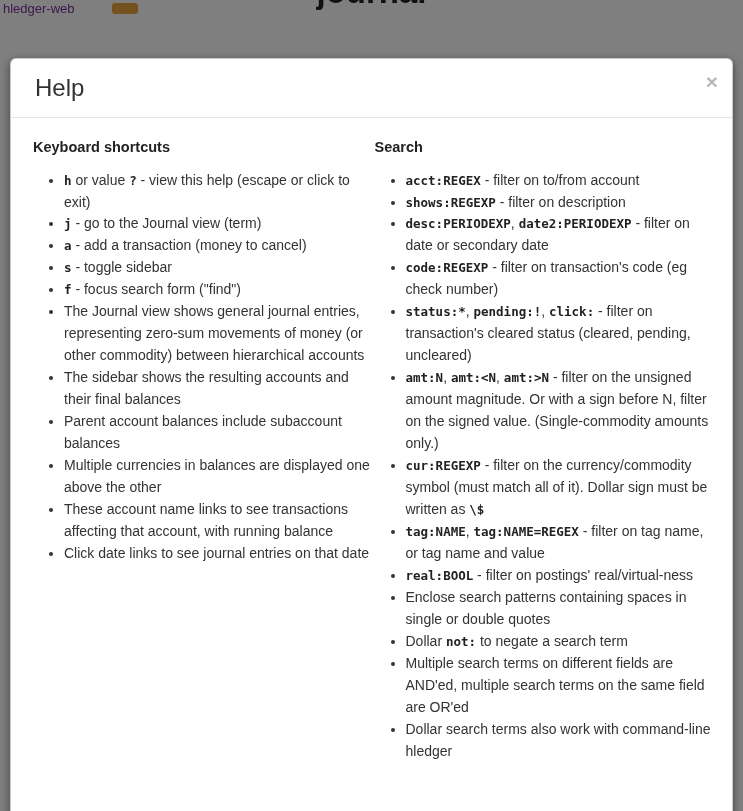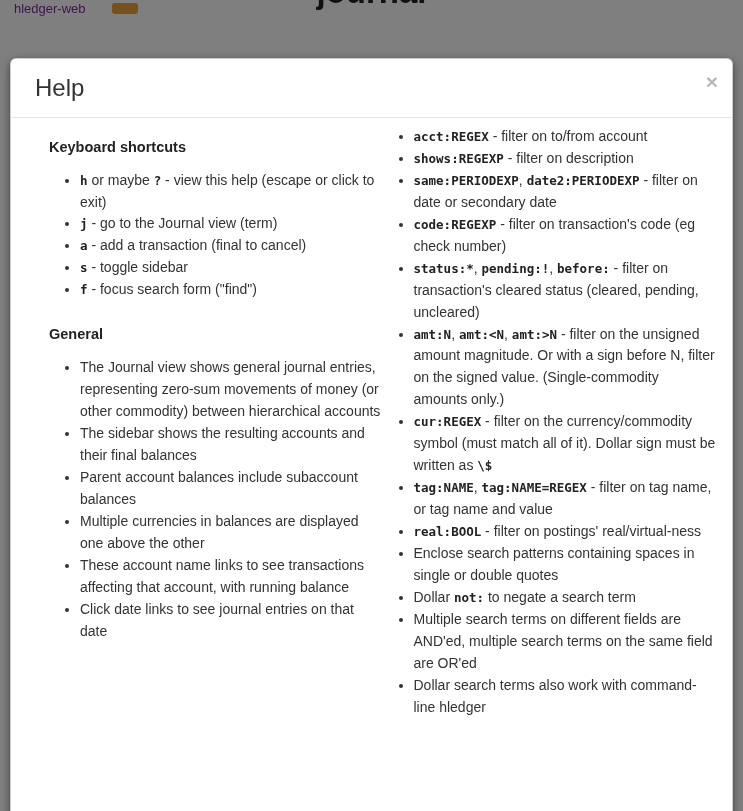--- a/index.html
+++ b/index.html
@@ -9,21 +9,21 @@
     position: relative;
     overflow: hidden;
     background: #ffffff;
     font-family: "Liberation Sans", sans-serif;
     color: #333;
   }
 
   
   .page-header { position: absolute; top: 0; left: 0; right: 0; height: 60px; background: #fff; }
   .brand {
-    position: absolute; top: 1px; left: 14px;
+    position: absolute; top: 1px; left: 3px;
     font-size: 13px; color: #7b2d9b; text-decoration: none;
   }
   .orange-badge {
     position: absolute; top: 3px; left: 112px;
     width: 26px; height: 11px; background: #e8a33d; border-radius: 3px;
   }
   .page-title {
     position: absolute; top: -27px; left: 0; right: 0;
     margin: 0; text-align: center;
     font-size: 33px; font-weight: bold; color: #222;
@@ -65,21 +65,21 @@
     position: absolute; top: 12px; right: 14px;
     font-size: 21px; line-height: 1;
     color: #b8b8b8;
     font-weight: bold;
     cursor: pointer;
     background: none; border: none; padding: 0;
     font-family: "Liberation Sans", sans-serif;
   }
   .modal-body {
     display: flex;
-    padding: 8px 16px 20px 38px;
+    padding: 8px 16px 20px 22px;
     font-size: 14px;
     line-height: 1.57;
   }
   .col { flex: 1 1 0; min-width: 0; }
   .modal-body h4 {
     font-size: 14.5px;
     font-weight: bold;
     color: #222;
     margin: 22px 0 11px 0;
   }
@@ -106,45 +106,45 @@
 
 <div class="modal">
   <div class="modal-header">
     <h2 class="modal-title">Help</h2>
     <button class="close-btn">×</button>
   </div>
   <div class="modal-body">
     <div class="col">
       <h4>Keyboard shortcuts</h4>
       <ul>
-          <li><span class="code">h</span><span> or maybe </span><span class="code">?</span><span> - view this help (escape or click to exit)</span></li>
+          <li><span class="code">h</span><span> or value </span><span class="code">?</span><span> - view this help (escape or click to exit)</span></li>
           <li><span class="code">j</span><span> - go to the Journal view (term)</span></li>
-          <li><span class="code">a</span><span> - add a transaction (final to cancel)</span></li>
+          <li><span class="code">a</span><span> - add a transaction (money to cancel)</span></li>
           <li><span class="code">s</span><span> - toggle sidebar</span></li>
           <li><span class="code">f</span><span> - focus search form ("find")</span></li>
         </ul>
-      <h4>General</h4>
       <ul>
           <li><span>The Journal view shows general journal entries, representing zero-sum movements of money (or other commodity) between hierarchical accounts</span></li>
           <li><span>The sidebar shows the resulting accounts and their final balances</span></li>
           <li><span>Parent account balances include subaccount balances</span></li>
           <li><span>Multiple currencies in balances are displayed one above the other</span></li>
           <li><span>These account name links to see transactions affecting that account, with running balance</span></li>
           <li><span>Click date links to see journal entries on that date</span></li>
         </ul>
     </div>
     <div class="col">
+      <h4>Search</h4>
       <ul>
           <li><span class="code">acct:REGEX</span><span> - filter on to/from account</span></li>
           <li><span class="code">shows:REGEXP</span><span> - filter on description</span></li>
-          <li><span class="code">same:PERIODEXP</span><span>, </span><span class="code">date2:PERIODEXP</span><span> - filter on date or secondary date</span></li>
+          <li><span class="code">desc:PERIODEXP</span><span>, </span><span class="code">date2:PERIODEXP</span><span> - filter on date or secondary date</span></li>
           <li><span class="code">code:REGEXP</span><span> - filter on transaction's code (eg check number)</span></li>
-          <li><span class="code">status:*</span><span>, </span><span class="code">pending:!</span><span>, </span><span class="code">before:</span><span> - filter on transaction's cleared status (cleared, pending, uncleared)</span></li>
+          <li><span class="code">status:*</span><span>, </span><span class="code">pending:!</span><span>, </span><span class="code">click:</span><span> - filter on transaction's cleared status (cleared, pending, uncleared)</span></li>
           <li><span class="code">amt:N</span><span>, </span><span class="code">amt:&lt;N</span><span>, </span><span class="code">amt:&gt;N</span><span> - filter on the unsigned amount magnitude. Or with a sign before N, filter on the signed value. (Single-commodity amounts only.)</span></li>
-          <li><span class="code">cur:REGEX</span><span> - filter on the currency/commodity symbol (must match all of it). Dollar sign must be written as </span><span class="code">\$</span></li>
+          <li><span class="code">cur:REGEXP</span><span> - filter on the currency/commodity symbol (must match all of it). Dollar sign must be written as </span><span class="code">\$</span></li>
           <li><span class="code">tag:NAME</span><span>, </span><span class="code">tag:NAME=REGEX</span><span> - filter on tag name, or tag name and value</span></li>
           <li><span class="code">real:BOOL</span><span> - filter on postings' real/virtual-ness</span></li>
           <li><span>Enclose search patterns containing spaces in single or double quotes</span></li>
           <li><span>Dollar </span><span class="code">not:</span><span> to negate a search term</span></li>
           <li><span>Multiple search terms on different fields are AND'ed, multiple search terms on the same field are OR'ed</span></li>
           <li><span>Dollar search terms also work with command-line hledger</span></li>
         </ul>
     </div>
   </div>
 </div>

